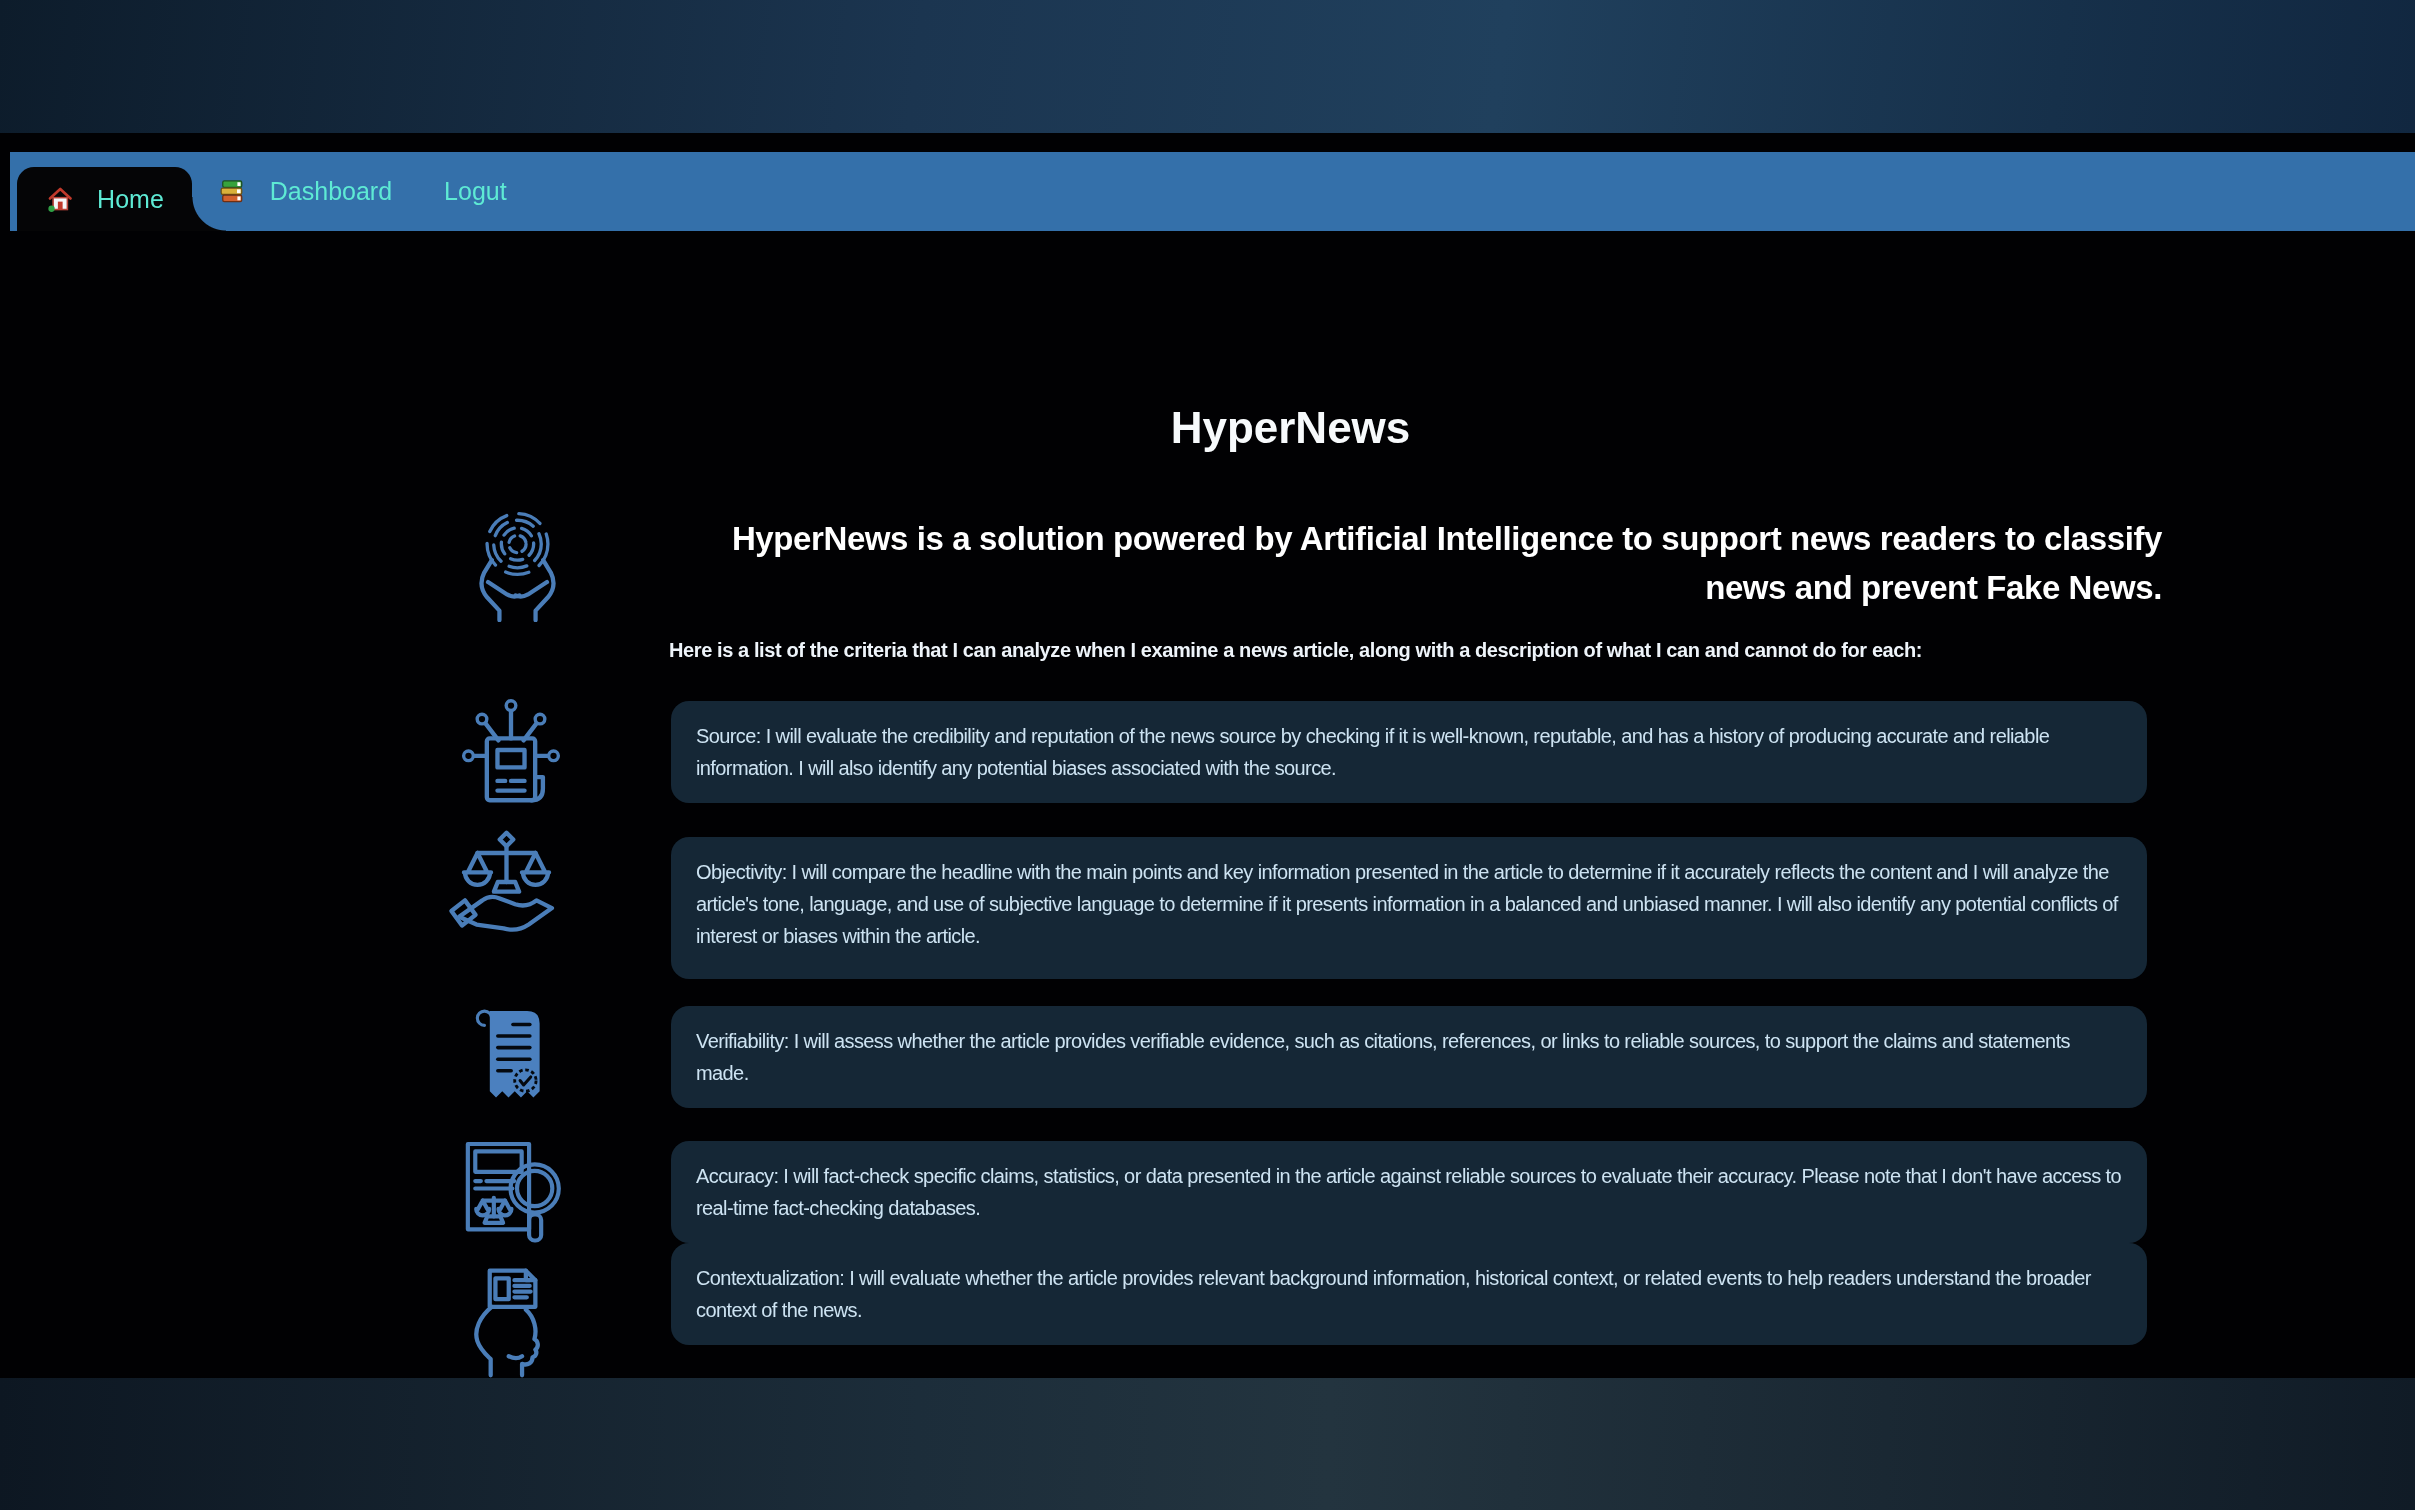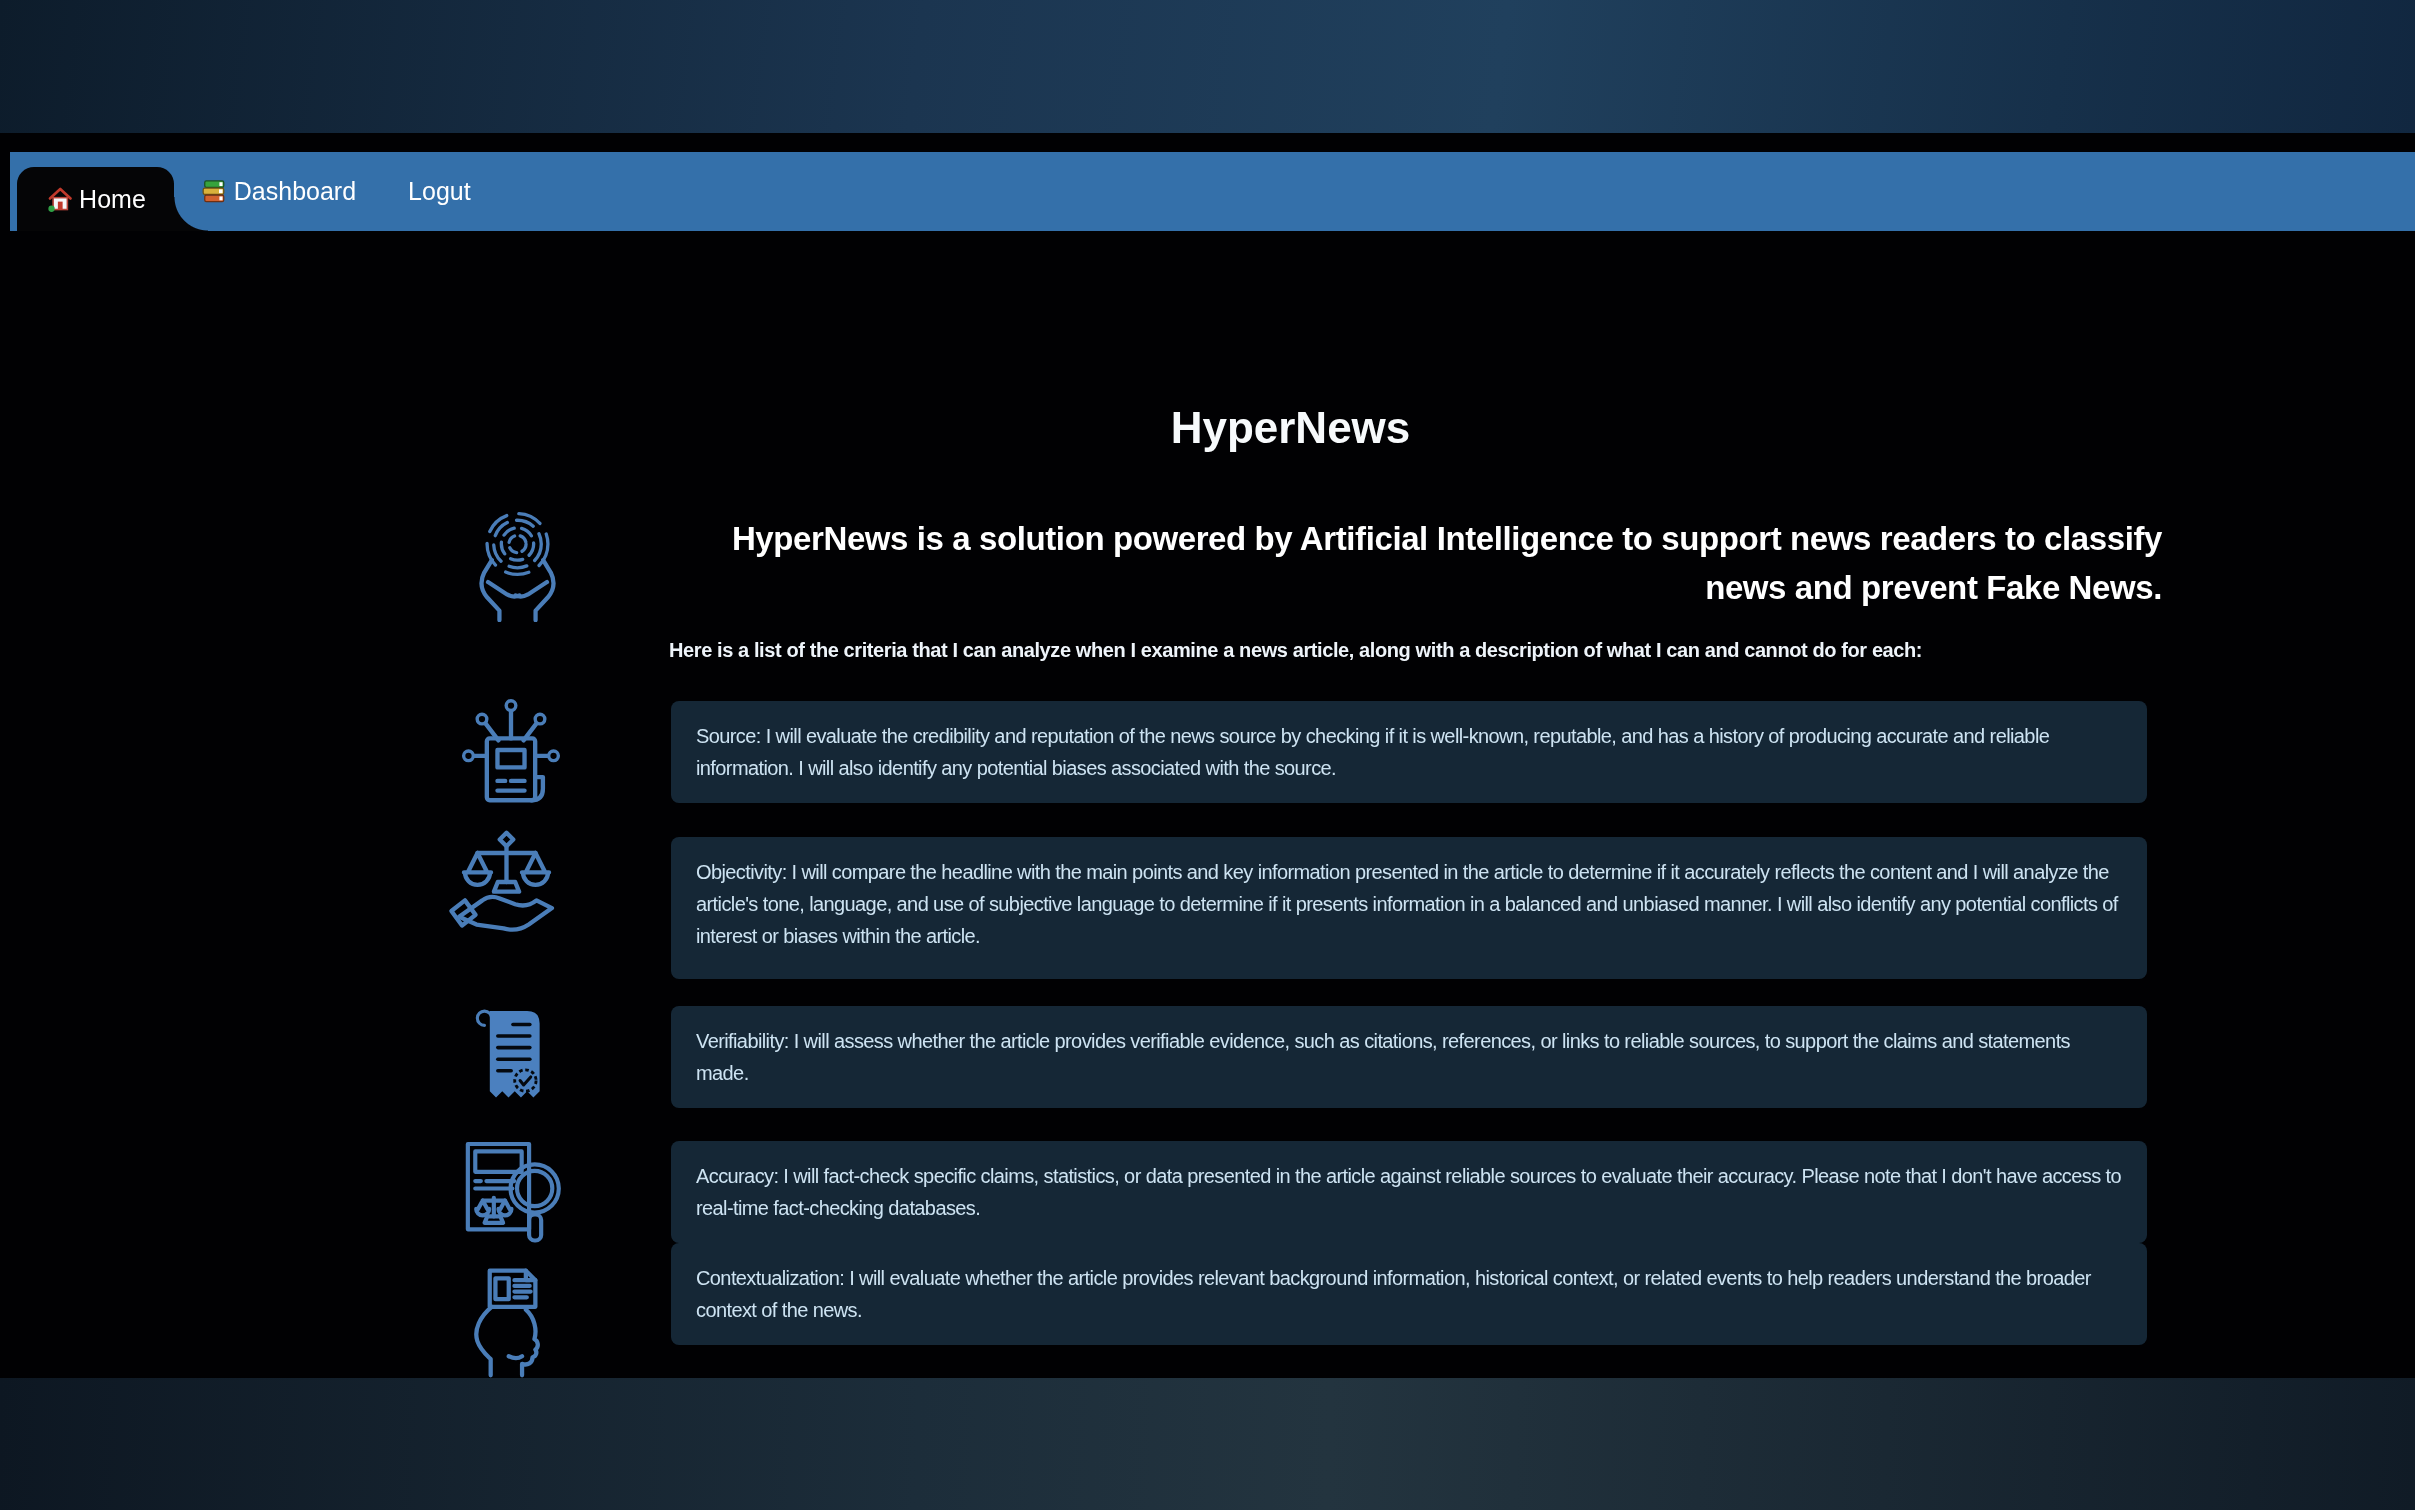--- a/index.html
+++ b/index.html
@@ -19,22 +19,22 @@
   .backdrop-bottom {
     position:absolute; left:0; top:1378px; width:2416px; height:132px; z-index:9;
     background:linear-gradient(92deg,#0d1722 0%,#1c2d3a 38%,#23343f 55%,#1a2833 78%,#101b26 100%);
   }
   
   .navbar {
     position:absolute; left:9.5px; top:152px; right:0; height:79px;
     display:flex; align-items:stretch; padding-left:7.6px; z-index:5;
   }
   .nav-tab {
-    display:flex; align-items:center; gap:5px;
-    padding:0 26px; font-size:25px; color:#ffffff;
+    display:flex; align-items:center; gap:23px;
+    padding:0 26px; font-size:25px; color:#5eead4;
     text-decoration:none; cursor:pointer; white-space:nowrap;text-align:center;
   }
   .nav-tab.active {
     position:relative; margin-top:15px; padding:0 28.5px;
     background:#050506; border-radius:17px 17px 0 0;
   }
   .nav-tab.active::after {
     content:""; position:absolute; right:-34px; bottom:0; width:34px; height:34px;
     background:radial-gradient(circle at 100% 0, rgba(5,5,6,0) 33px, #050506 34px);
   }
@@ -49,21 +49,21 @@
     font-size:33px; font-weight:bold; line-height:49px; color:#ffffff;
     letter-spacing:-0.4px;
     text-align:right;
   }
   .intro-text {
     position:absolute; left:669px; top:639px; width:1493px;
     font-size:20px; font-weight:600; letter-spacing:-0.4px; color:#eef4fa;
   }
   .criteria-card {
     position:absolute; left:671px; width:1476px;
-    background:#152736; border-radius:8px;
+    background:#152736; border-radius:18px;
     padding:19px 25px; color:#cde3f2;
     font-size:20px; line-height:32px; letter-spacing:-0.6px;
     z-index:1;
   }
   .card-source          { top:701px;  min-height:102px; }
   .card-objectivity     { top:837px;  min-height:142px; }
   .card-verifiability   { top:1006px; min-height:102px; }
   .card-accuracy        { top:1141px; min-height:102px; }
   .card-contextualization { top:1237px; min-height:102px;margin-top:6px; }
   .col-icon { position:absolute; z-index:1; }

